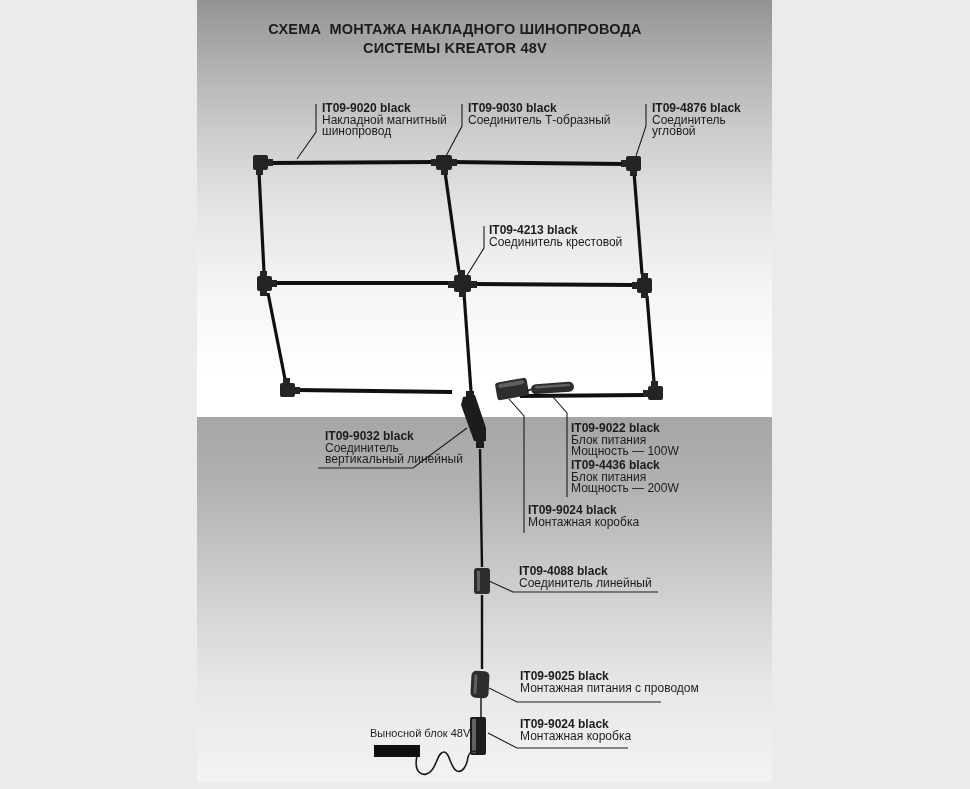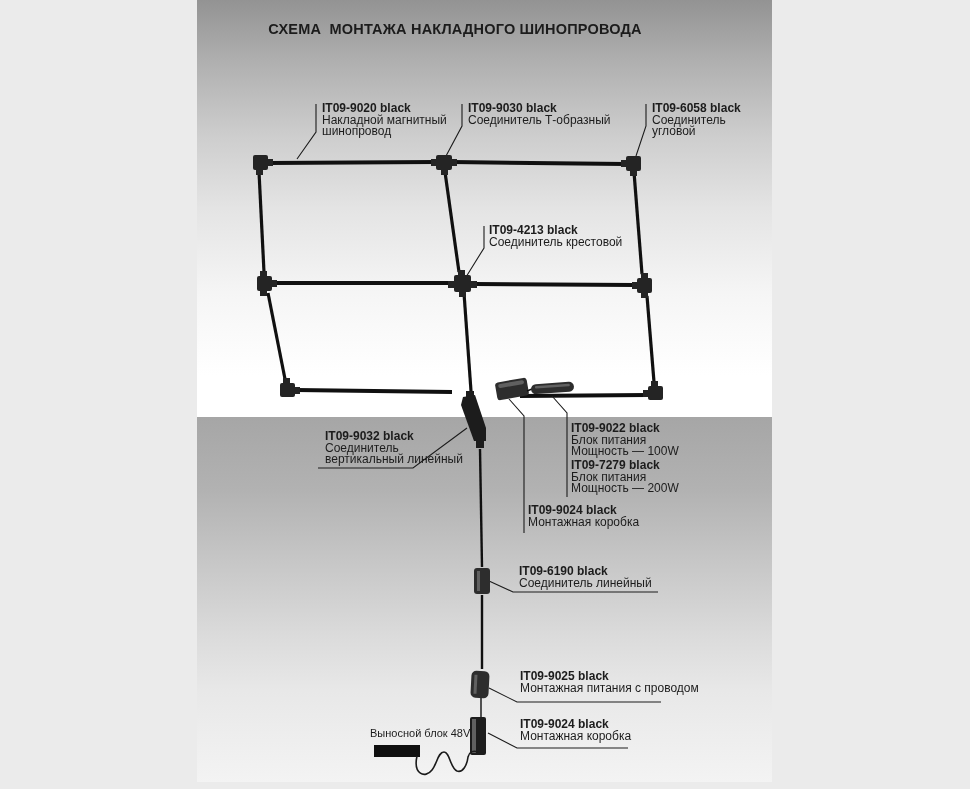--- a/index.html
+++ b/index.html
@@ -49,20 +49,21 @@
 </style>
 </head>
 <body>
 
 <div class="scheme">
   <div class="bg-top"></div>
   <div class="bg-wall"></div>
 
   <div class="title">
     <div class="title-line">СХЕМА  МОНТАЖА НАКЛАДНОГО ШИНОПРОВОДА</div>
+    <div class="title-line">СИСТЕМЫ KREATOR 48V</div>
   </div>
 
   <svg class="diagram-svg" width="575" height="782" viewBox="197 0 575 782">
 
     <g>
       <path class="track" d="M268,163 L435,162"></path>
       <path class="track" d="M452,162 L625,164"></path>
       <path class="track" d="M273,283 L450,283"></path>
       <path class="track" d="M475,284 L635,285"></path>
       <path class="track" d="M296,390 L452,392"></path>
@@ -174,48 +175,48 @@
   <div class="part-label" style="left:125px;top:103px">
     <div class="code">IT09-9020 black</div>
     <div class="desc">Накладной магнитный
 шинопровод</div>
   </div>
   <div class="part-label" style="left:271px;top:103px">
     <div class="code">IT09-9030 black</div>
     <div class="desc">Соединитель Т-образный</div>
   </div>
   <div class="part-label" style="left:455px;top:103px">
-    <div class="code">IT09-6058 black</div>
+    <div class="code">IT09-4876 black</div>
     <div class="desc">Соединитель угловой</div>
   </div>
   <div class="part-label" style="left:292px;top:225px">
     <div class="code">IT09-4213 black</div>
     <div class="desc">Соединитель крестовой</div>
   </div>
   <div class="part-label" style="left:128px;top:431px">
     <div class="code">IT09-9032 black</div>
     <div class="desc">Соединитель
 вертикальный линейный</div>
   </div>
   <div class="part-label" style="left:374px;top:423px">
     <div class="code">IT09-9022 black</div>
     <div class="desc">Блок питания
 Мощность — 100W</div>
   </div>
   <div class="part-label" style="left:374px;top:460px">
-    <div class="code">IT09-7279 black</div>
+    <div class="code">IT09-4436 black</div>
     <div class="desc">Блок питания
 Мощность — 200W</div>
   </div>
   <div class="part-label" style="left:331px;top:505px">
     <div class="code">IT09-9024 black</div>
     <div class="desc">Монтажная коробка</div>
   </div>
   <div class="part-label" style="left:322px;top:566px">
-    <div class="code">IT09-6190 black</div>
+    <div class="code">IT09-4088 black</div>
     <div class="desc">Соединитель линейный</div>
   </div>
   <div class="part-label" style="left:323px;top:671px">
     <div class="code">IT09-9025 black</div>
     <div class="desc">Монтажная питания с проводом</div>
   </div>
   <div class="part-label" style="left:323px;top:719px">
     <div class="code">IT09-9024 black</div>
     <div class="desc">Монтажная коробка</div>
   </div>

